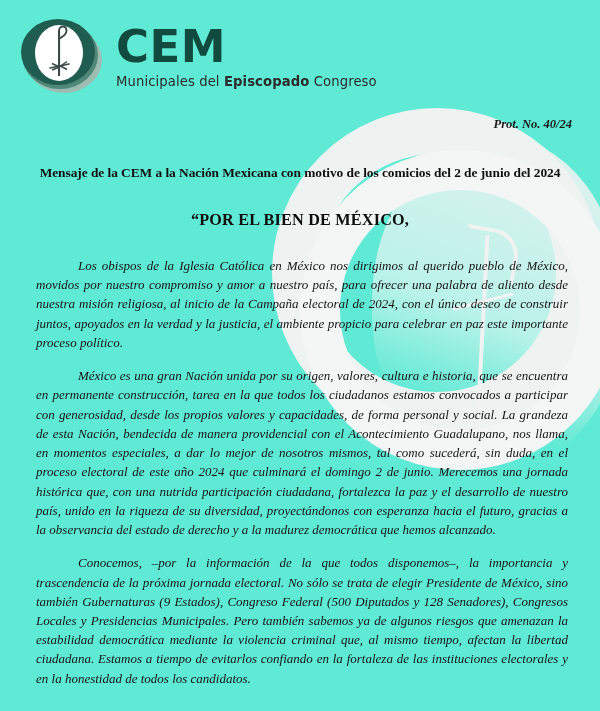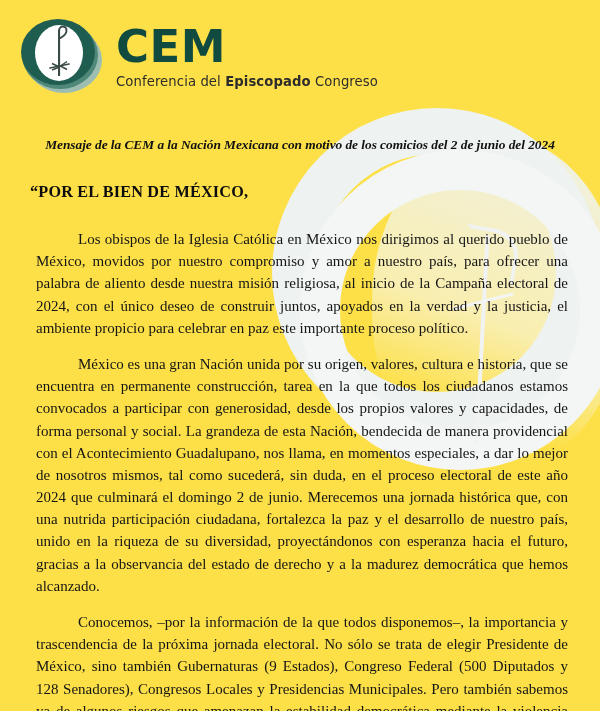--- a/index.html
+++ b/index.html
@@ -14,21 +14,21 @@
     overflow: hidden;
     font-family: "Liberation Serif", "DejaVu Serif", serif;
     color: #1a1a1a;
     position: relative;
   }
 
   .page {
     position: relative;
     width: 600px;
     height: 711px;
-    background: #fde047;
+    background: #5eead4;
     overflow: hidden;
   }
 
   
   .watermark-layer {
     position: absolute;
     inset: 0;
     pointer-events: none;
     z-index: 0;
     overflow: hidden;
@@ -151,31 +151,31 @@
     color: #1a1a1a;
   }
 
   
   .subtitle {
     position: relative;
     z-index: 2;
     text-align: center;
     margin-top: 33px;
     padding: 0 26px;
-    font-style: italic;
     font-weight: 700;
     font-size: 13.4px;
     color: #111111;
     letter-spacing: -0.05px;
   }
 
   
   .main-title {
     position: relative;
     z-index: 2;
+    text-align: center;
     margin-top: 28px;
     padding: 0 30px;
     font-weight: 700;
     font-size: 16.2px;
     line-height: 1.42;
     letter-spacing: 0.2px;
     color: #0d0d0d;
   }
   .main-title .tl { display: block; }
 
@@ -183,24 +183,25 @@
   .body-text {
     position: relative;
     z-index: 2;
     margin: 0;
     padding: 24px 32px 0 36px;
   }
   .body-text p {
     margin: 0 0 14px 0;
     text-align: justify;
     text-indent: 42px;
-    font-size: 15px;
+    font-size: 13px;
     line-height: 1.48;
     color: #151515;
     hyphens: none;
+    font-style: italic;
   }
   .body-text p:last-child { margin-bottom: 0; }
 </style>
 </head>
 <body>
 
 <div class="page">
 
   <div class="watermark-layer">
     <div class="wm-swoosh"></div>
@@ -229,25 +230,28 @@
         <path d="M45 19 C45 13, 53 13, 52.5 19 C52.2 23, 48.5 24.5, 46.6 26" fill="none" stroke="#3a4a46" stroke-width="1.9" stroke-linecap="round"></path>
 
         <path d="M36 56 L55 52" stroke="#3a4a46" stroke-width="1.7" stroke-linecap="round"></path>
         <path d="M38 51.5 L45.5 55 L38 58" fill="none" stroke="#3a4a46" stroke-width="1.5" stroke-linejoin="round"></path>
         <path d="M53 49.5 L46.5 54 L53 57.5" fill="none" stroke="#3a4a46" stroke-width="1.5" stroke-linejoin="round"></path>
       </svg>
     </div>
 
     <div class="logo-words">
       <div class="logo-cem">CEM</div>
-      <div class="logo-sub"><span>Conferencia del </span><b>Episcopado</b><span> Congreso</span></div>
+      <div class="logo-sub"><span>Municipales del </span><b>Episcopado</b><span> Congreso</span></div>
     </div>
 
   </div>
 
+  <div class="prot-row">
+    <span class="prot-no">Prot. No. 40/24</span>
+  </div>
 
   <div class="subtitle">Mensaje de la CEM a la Nación Mexicana con motivo de los comicios del 2 de junio del 2024</div>
 
   <div class="main-title">
     <span class="tl">“POR EL BIEN DE MÉXICO,</span>
   </div>
 
   <div class="body-text">
     <p>Los obispos de la Iglesia Católica en México nos dirigimos al querido pueblo de México, movidos por nuestro compromiso y amor a nuestro país, para ofrecer una palabra de aliento desde nuestra misión religiosa, al inicio de la Campaña electoral de 2024, con el único deseo de construir juntos, apoyados en la verdad y la justicia, el ambiente propicio para celebrar en paz este importante proceso político.</p>
     <p>México es una gran Nación unida por su origen, valores, cultura e historia, que se encuentra en permanente construcción, tarea en la que todos los ciudadanos estamos convocados a participar con generosidad, desde los propios valores y capacidades, de forma personal y social. La grandeza de esta Nación, bendecida de manera providencial con el Acontecimiento Guadalupano, nos llama, en momentos especiales, a dar lo mejor de nosotros mismos, tal como sucederá, sin duda, en el proceso electoral de este año 2024 que culminará el domingo 2 de junio. Merecemos una jornada histórica que, con una nutrida participación ciudadana, fortalezca la paz y el desarrollo de nuestro país, unido en la riqueza de su diversidad, proyectándonos con esperanza hacia el futuro, gracias a la observancia del estado de derecho y a la madurez democrática que hemos alcanzado.</p>

